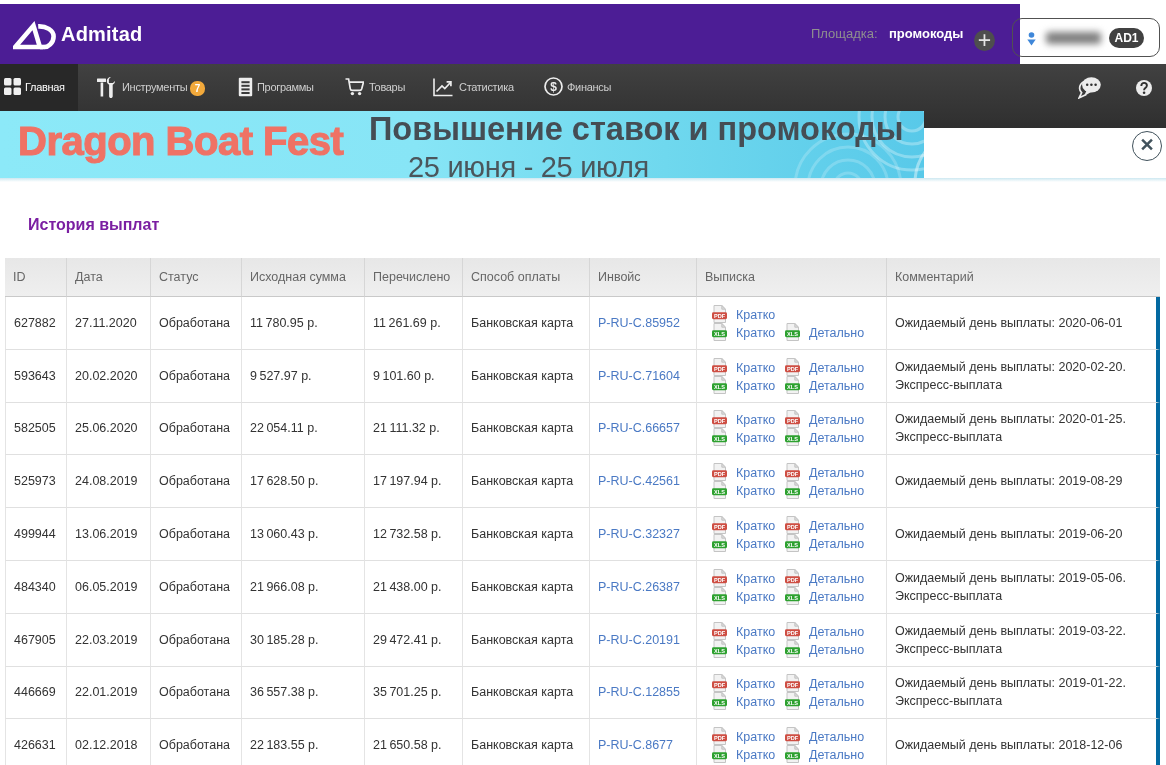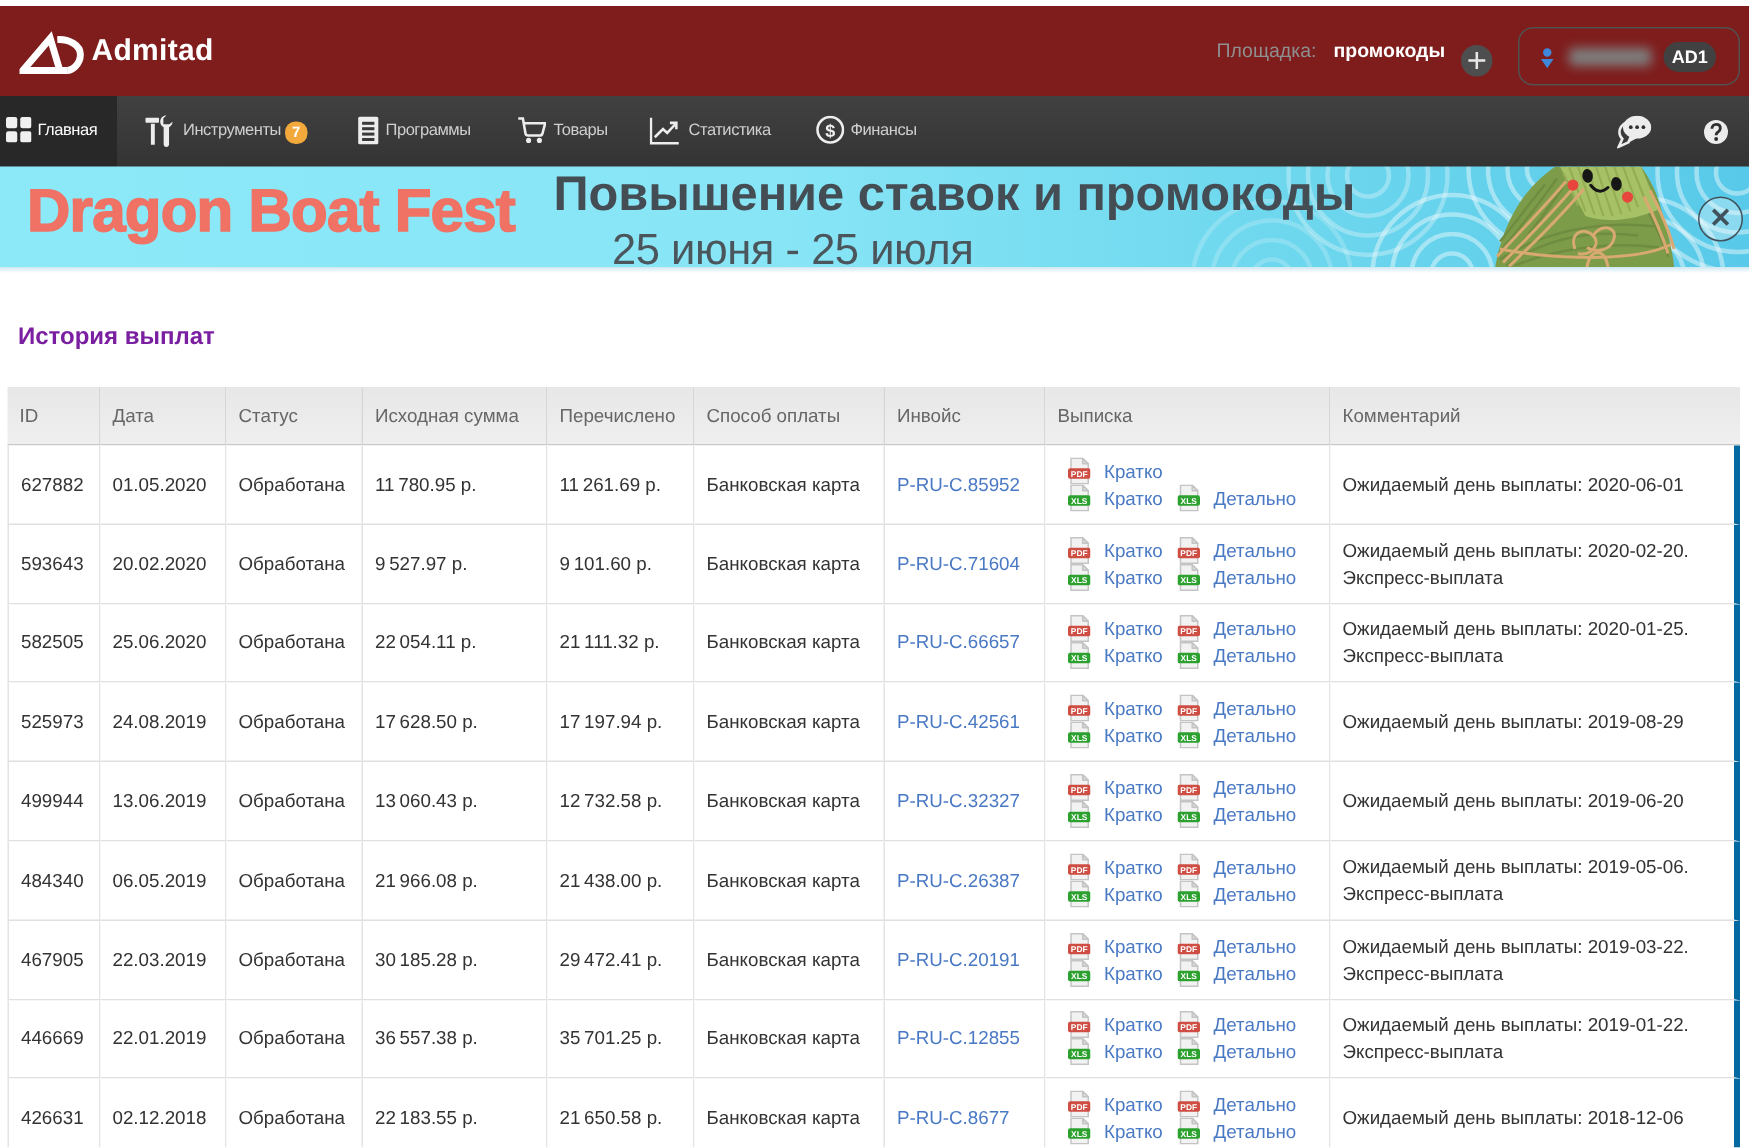--- a/index.html
+++ b/index.html
@@ -1,49 +1,49 @@
 <!DOCTYPE html>
 <html><head>
 <meta charset="utf-8">
 <style>
   * { margin:0; padding:0; box-sizing:border-box; }
   html,body { width:1166px; height:765px; overflow:hidden; background:#fff; }
   body { font-family:"Liberation Sans", sans-serif; }
   .page { position:relative; width:1166px; height:765px; overflow:hidden; background:#fff; }
 
   
-  .topbar { position:absolute; left:0; top:4px; width:1166px; height:60px; background:#7f1d1d;padding-left:12px; }
+  .topbar { position:absolute; left:0; top:4px; width:1020px; height:60px; background:#4c1d95;padding-left:12px; }
   .brand { position:absolute; left:61px; top:19px; color:#fff; font-size:20px; line-height:22px; font-weight:bold; letter-spacing:0.2px; }
   .ploshchadka { position:absolute; left:811px; top:21.5px; font-size:13px; line-height:15px; color:#8f8f8f; }
   .sitename { position:absolute; left:889px; top:21.5px; font-size:13px; line-height:15px; color:#fff; font-weight:bold; }
   .pluscircle { position:absolute; left:974px; top:26px; width:21px; height:21px; border-radius:50%; background:#4e4e4e; color:#e6e6e6; font-size:23px; line-height:20.5px; text-align:center; font-weight:normal; }
   .accbox { position:absolute; left:1012px; top:14px; width:148px; height:39px; border:1.5px solid #515151; border-radius:10px; }
   .userblur { position:absolute; left:1046px; top:28px; width:55px; height:12px; background:#7e7e7e; filter:blur(3.5px); border-radius:3px; }
   .adpill { position:absolute; left:1109px; top:24px; width:35px; height:20px; background:#414141; border-radius:10px; color:#fff; font-size:12px; font-weight:bold; text-align:center; line-height:20px; }
 
   
   .navbar { position:absolute; left:0; top:64px; width:1166px; height:64px; background:linear-gradient(180deg,#414141,#2f2f2f); }
   .navactive { position:absolute; left:0; top:0; width:78px; height:47px; background:#282828; }
   .navitem { position:absolute; top:0; height:47px; color:#cfcfcf; font-size:11px; }
   .navitem .lbl { position:absolute; top:17px; letter-spacing:-0.3px; }
   .navicon { position:absolute; top:14px; }
   .badge { position:absolute; left:190px; top:17px; width:15px; height:15px; border-radius:7px; background:#f2a93b; color:#fff; font-size:10px; font-weight:bold; text-align:center; line-height:15px; }
 
   
-  .banner { position:absolute; left:0; top:111px; width:1166px; height:67px; overflow:hidden;
+  .banner { position:absolute; left:0; top:111px; width:924px; height:67px; overflow:hidden;
             background:linear-gradient(90deg,#8ce9f8 0%,#87e5f6 45%, #6fd8ee 72%, #58c9e9 100%); }
   .dbf { position:absolute; left:18px; top:10px; font-size:40px; line-height:40px; font-weight:bold; color:#ef7265; letter-spacing:-0.5px; -webkit-text-stroke:1.1px #ef7265; }
   .bt1 { position:absolute; left:369px; top:1.5px; font-size:32.5px; line-height:33px; font-weight:bold; color:#454d54; }
   .bt2 { position:absolute; left:369px; top:42px; font-size:29px; line-height:29px; letter-spacing:-0.3px; color:#4b565c;margin-left:39px; }
   .closebtn { position:absolute; left:1132px; top:131px; width:30px; height:30px; border-radius:50%;
               border:1.8px solid #41525c; background:rgba(255,255,255,0.3); color:#41525c;
               font-size:18px; font-weight:bold; text-align:center; line-height:27px; }
 
   
-  .h2 { position:absolute; left:12px; top:216px; font-size:16px; line-height:18px; font-weight:bold; color:#7b1fa2; }
+  .h2 { position:absolute; left:28px; top:216px; font-size:16px; line-height:18px; font-weight:bold; color:#7b1fa2; }
   table.pay { position:absolute; left:5px; top:258px; width:1155px; border-collapse:separate; border-spacing:0; table-layout:fixed; font-size:12.5px; color:#333; }
   table.pay th { background:linear-gradient(180deg,#e7e7e7,#efefef); color:#666; font-weight:normal; text-align:left; height:39px; padding:0 0 0 8px; border-right:1px solid #d6d6d6; border-bottom:1px solid #c9c9c9; vertical-align:middle;margin-left:22px; }
   table.pay th:last-child { border-right:none; }
   table.pay td { height:52.8px; padding:0 4px 0 8px; border-right:1px solid #e4e4e4; border-bottom:1px solid #e0e0e0; vertical-align:middle; background:#fff; line-height:18px; }
   table.pay td:first-child { border-left:1px solid #e4e4e4; }
   table.pay td:last-child { border-right:4px solid #0369a1; }
   a.lnk { color:#4a79c4; text-decoration:none; }
   .vyline { white-space:nowrap; height:18px; }
   .vyline .g1 { display:inline-block; width:73px; }
   .fico { display:inline-block; width:15px; height:18px; vertical-align:-4.5px; margin-left:7px; margin-right:9px; }
@@ -264,21 +264,21 @@
           <th>Статус</th>
           <th>Исходная сумма</th>
           <th>Перечислено</th>
       <th>Способ оплаты</th>
           <th>Инвойс</th>
           <th>Выписка</th>
           <th>Комментарий</th>
     </tr>
     <tr>
       <td>627882</td>
-          <td>01.05.2020</td>
+          <td>27.11.2020</td>
           <td>Обработана</td>
           <td>11 780.95 р.</td>
           <td>11 261.69 р.</td>
       <td>Банковская карта</td>
           <td><a class="lnk">P-RU-C.85952</a></td>
       <td>
         <div class="vyline"><span class="g1"><svg class="fico" viewBox="0 0 15 18">
                   <use href="#pdfico"></use>
                 </svg><a class="lnk">Кратко</a></span></div>
         <div class="vyline"><span class="g1"><svg class="fico" viewBox="0 0 15 18">

